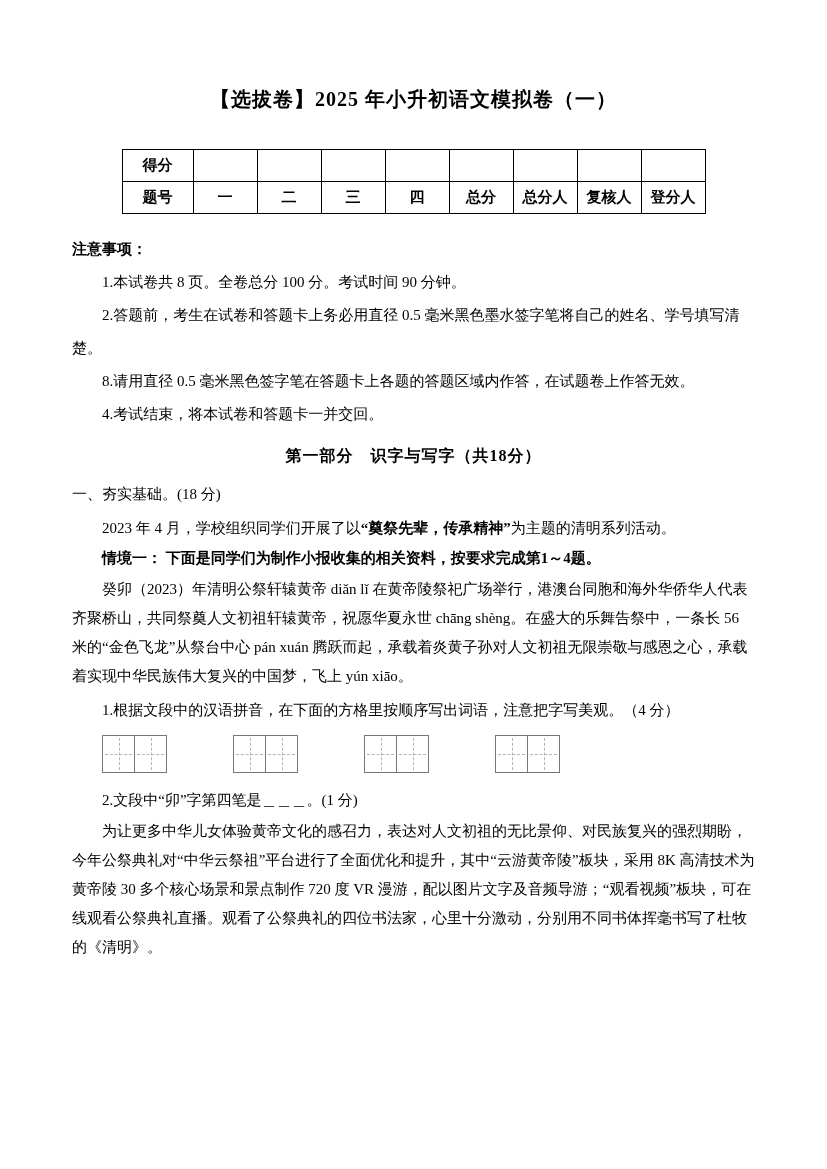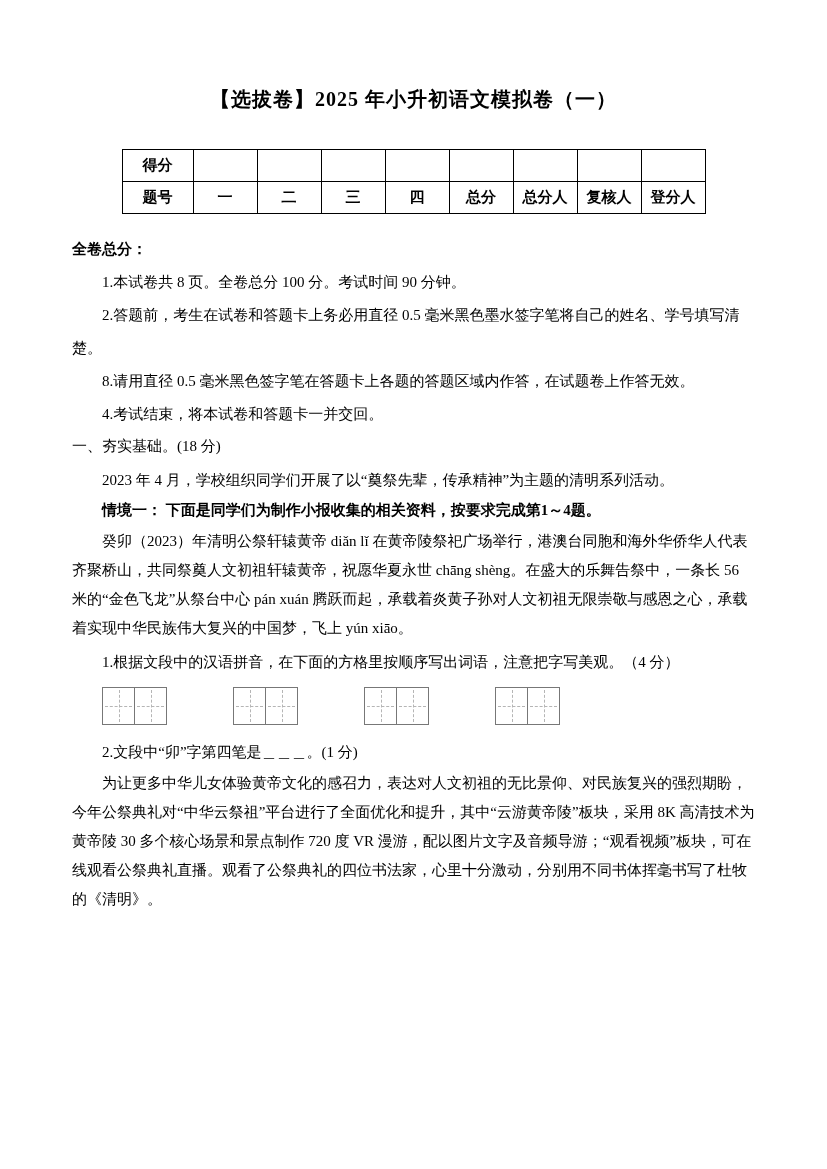--- a/index.html
+++ b/index.html
@@ -24,21 +24,21 @@
   table.score td.first { width:70px; }
   .notice-heading { font-weight:bold; margin:0 0 2px 0; line-height:30px; }
   .notice-item { margin:0; text-indent:2em; line-height:33px; }
   .section-heading {
     text-align:center; font-weight:bold; font-size:16px;
     margin:10px 0 8px 0; line-height:30px; letter-spacing:1px;
   }
   .part-heading { font-weight:normal; margin:0 0 4px 0; line-height:30px; }
   .para { margin:0; text-indent:2em; line-height:30px; }
   .passage { margin:2px 0 0 0; text-indent:2em; line-height:29px; }
-  .bold { font-weight:normal; }
+  .bold { font-weight:bold; }
   .scenario { font-weight:bold; }
   .question { margin:4px 0 0 0; text-indent:2em; line-height:30px; }
   .grid-row {
     display:flex; align-items:center; gap:66px;
     padding-left:30px; margin:8px 0 10px 0; height:42px;
   }
   .grid-group { display:flex; }
   .grid-cell {
     width:33px; height:38px; border:1px solid #777;
     position:relative; background:#fff; box-sizing:border-box;
@@ -80,26 +80,27 @@
         <td>三</td>
         <td>四</td>
         <td>总分</td>
         <td>总分人</td>
         <td>复核人</td>
         <td>登分人</td>
       </tr>
     </tbody>
   </table>
 
-  <p class="notice-heading">全卷总分：</p>
+  <p class="notice-heading">注意事项：</p>
   <p class="notice-item">1.本试卷共 8 页。全卷总分 100 分。考试时间 90 分钟。</p>
   <p class="notice-item">2.答题前，考生在试卷和答题卡上务必用直径 0.5 毫米黑色墨水签字笔将自己的姓名、学号填写清楚。</p>
   <p class="notice-item">8.请用直径 0.5 毫米黑色签字笔在答题卡上各题的答题区域内作答，在试题卷上作答无效。</p>
   <p class="notice-item">4.考试结束，将本试卷和答题卡一并交回。</p>
 
+  <p class="section-heading">第一部分　识字与写字（共18分）</p>
 
   <p class="part-heading">一、夯实基础。(18 分)</p>
 
   <p class="para"><span>2023 年 4 月，学校组织同学们开展了以</span><span class="bold">“奠祭先辈，传承精神”</span><span>为主题的清明系列活动。</span></p>
 
   <p class="para scenario"><span>情境一：</span> <span>下面是同学们为制作小报收集的相关资料，按要求完成第1～4题。</span></p>
 
   <p class="passage">癸卯（2023）年清明公祭轩辕黄帝 diǎn lǐ 在黄帝陵祭祀广场举行，港澳台同胞和海外华侨华人代表齐聚桥山，共同祭奠人文初祖轩辕黄帝，祝愿华夏永世 chāng shèng。在盛大的乐舞告祭中，一条长 56 米的“金色飞龙”从祭台中心 pán xuán 腾跃而起，承载着炎黄子孙对人文初祖无限崇敬与感恩之心，承载着实现中华民族伟大复兴的中国梦，飞上 yún xiāo。</p>
 
   <p class="question">1.根据文段中的汉语拼音，在下面的方格里按顺序写出词语，注意把字写美观。（4 分）</p>

